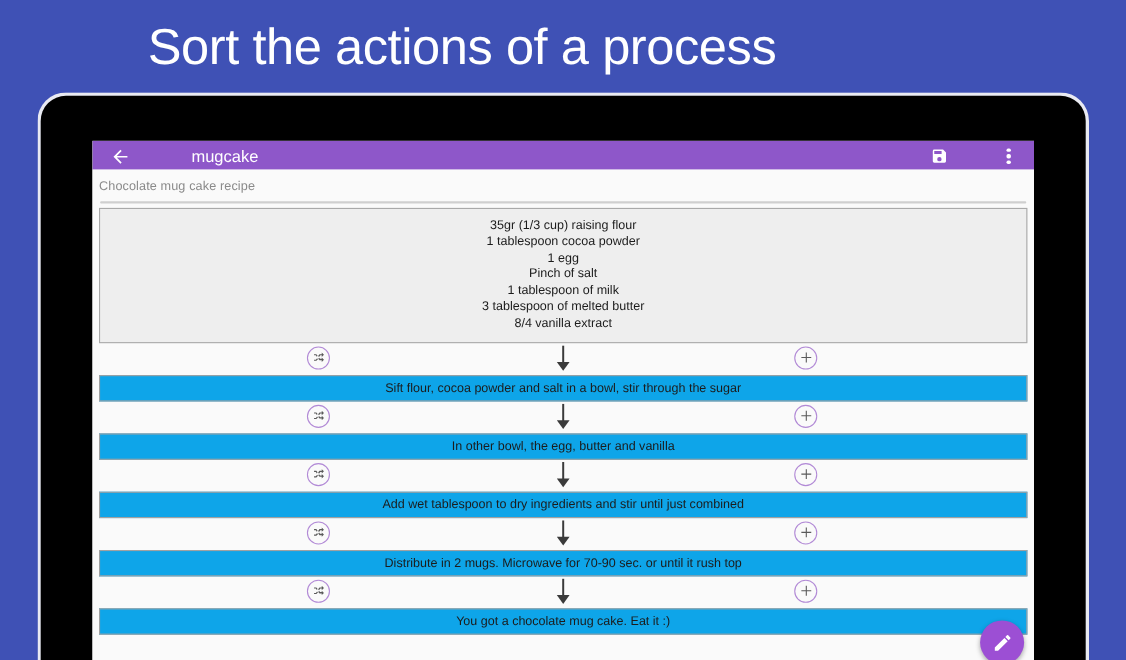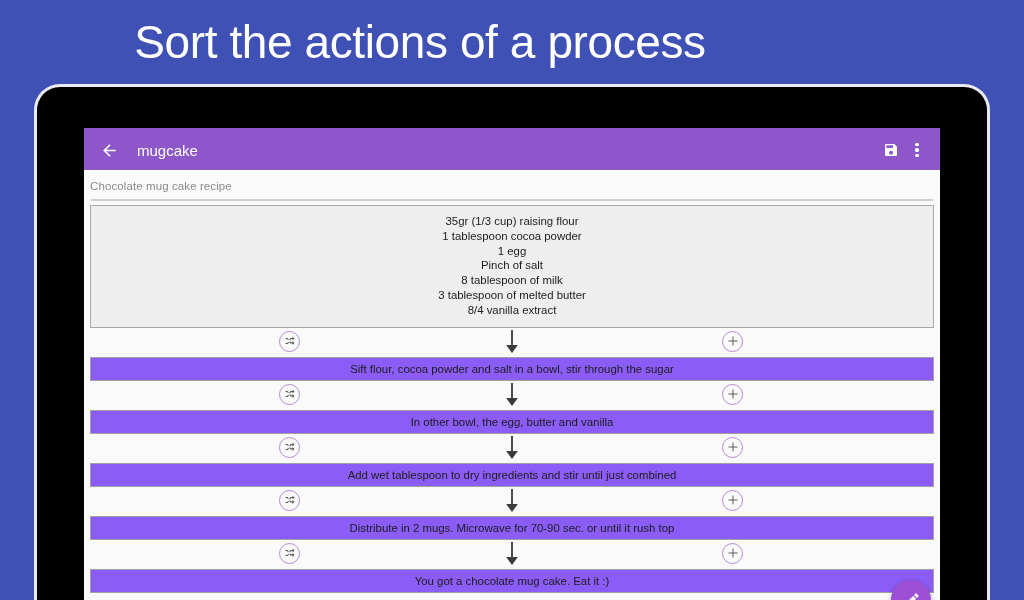--- a/index.html
+++ b/index.html
@@ -52,27 +52,28 @@
     left: 47px;
     top: 41px;
     width: 856px;
     height: 500px;
     background: #fafafa;
     overflow: hidden;
   }
 
   
   .app-bar {
-    height: 42px;
+    height: 26px;
     background: #8e57c9;
     display: flex;
     align-items: center;
     padding: 2px 12px 0 10px;
     position: relative;
     z-index: 5;
+    gap: 37px;
   }
 
   .appbar-back {
     width: 30px;
     height: 30px;
     display: flex;
     align-items: center;
     justify-content: center;
     flex: 0 0 auto;
   }
@@ -186,21 +187,21 @@
     width: 16px;
     height: 24px;
     display: flex;
     align-items: center;
     justify-content: center;
   }
 
   
   .step-box {
     border: 1px solid #a1a1a1;
-    background: #8b5cf6;
+    background: #0ea5e9;
     height: 24px;
     display: flex;
     align-items: center;
     justify-content: center;
     color: #1c1c1c;
     font-size: 11.4px;
     white-space: nowrap;
     overflow: hidden;
   }
 
@@ -257,21 +258,21 @@
 
       <div class="recipe-title">Chocolate mug cake recipe</div>
 
       <div class="title-divider"></div>
 
       <div class="ingredients-box">
         <div>35gr (1/3 cup) raising flour</div>
         <div>1 tablespoon cocoa powder</div>
         <div>1 egg</div>
         <div>Pinch of salt</div>
-        <div>8 tablespoon of milk</div>
+        <div>1 tablespoon of milk</div>
         <div>3 tablespoon of melted butter</div>
         <div>8/4 vanilla extract</div>
       </div>
 
       <div class="connector-row">
         <div class="shuffle-btn">
           <svg width="12" height="12" viewBox="0 0 24 24" aria-hidden="true">
             <path d="M17 3l4 4-4 4V8h-2.5L12 11.2 10.4 9.3 12.9 6H17V3zM3 6h4.2l2.3 2.8-1.6 1.9L6.3 8H3V6zm14 9v-3l4 4-4 4v-3h-4.1l-2.3-2.8 1.6-1.9 1.7 2.2H17zM3 16h3.3l2.2-2.7 1.6 1.9L7.2 18H3v-2z" fill="#5a5a5a"></path>
           </svg>
         </div>

